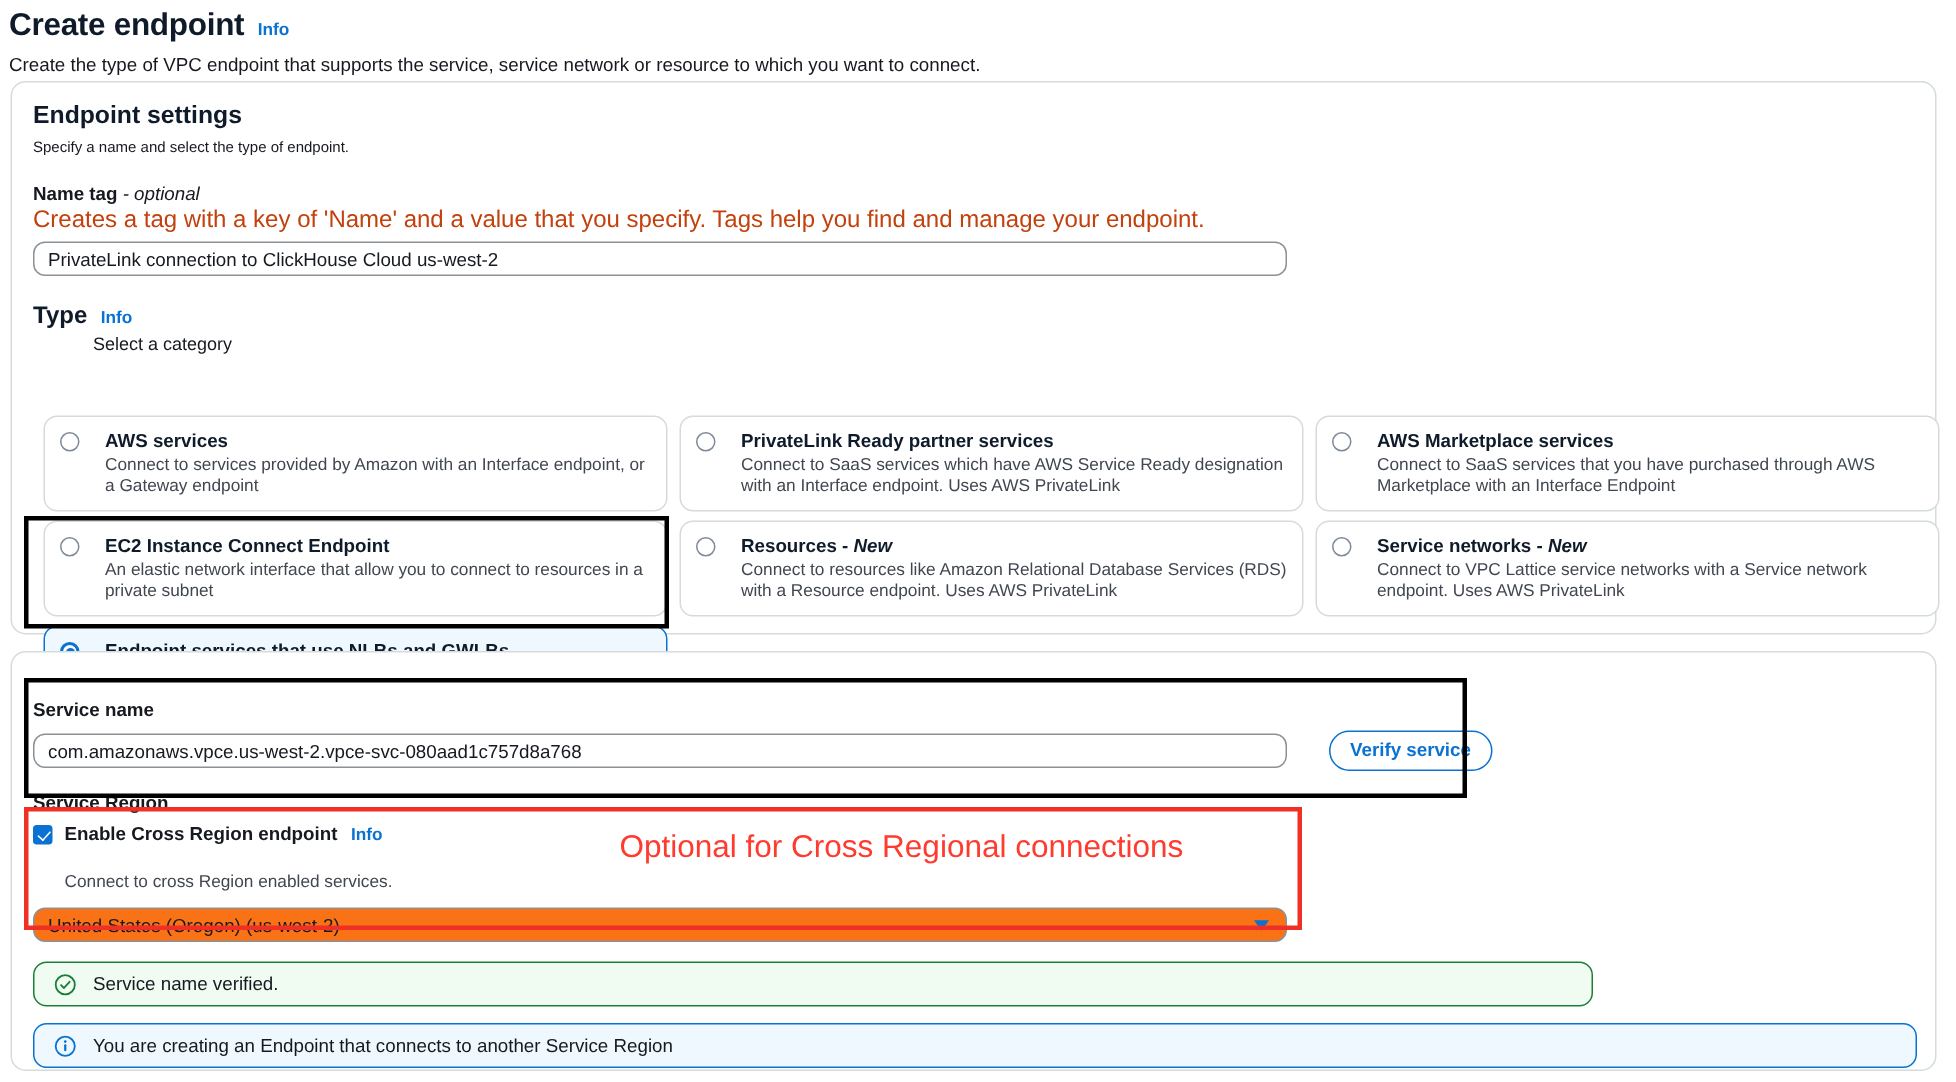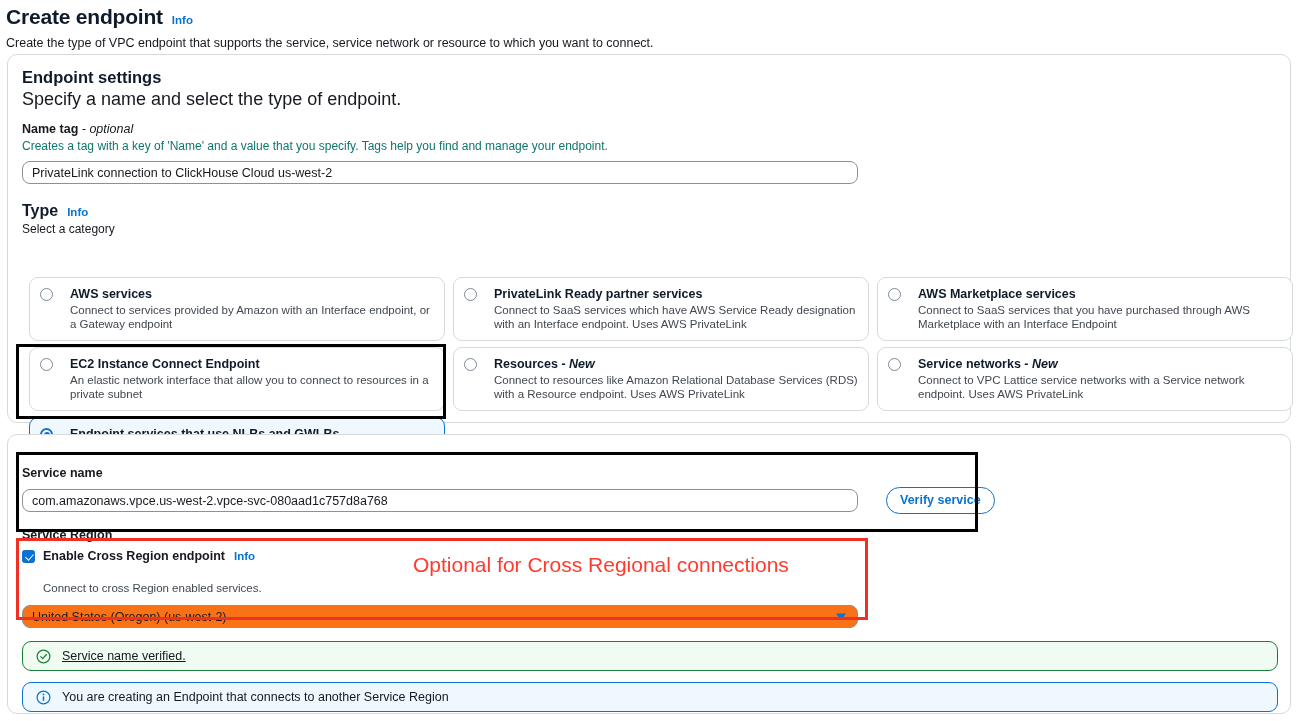--- a/index.html
+++ b/index.html
@@ -34,39 +34,39 @@
     border: 1px solid #d5dbdb; border-radius: 10px;
     background: #ffffff;
   }
   #panel-endpoint-settings { left: 7px; top: 54px; width: 1284px; height: 369px; }
   #panel-service-settings  { left: 7px; top: 434px; width: 1284px; height: 280px; }
 
   .panel-inner { padding: 12px 14px 0 14px; }
   .section-title {
     font-size: 16.5px; font-weight: bold; color: #0f1b2a; line-height: 21px;
   }
-  .section-desc { font-size: 18px; color: #16191f; margin-top: 3px; line-height: 16px; }
+  .section-desc { font-size: 10px; color: #16191f; margin-top: 3px; line-height: 16px; }
 
   .field-label {
     font-size: 12.5px; font-weight: bold; color: #16191f; line-height: 16px;
   }
   .field-label .optional { font-weight: normal; font-style: italic; }
-  .field-hint { font-size: 12px; color: #0f766e; margin-top: 2px; line-height: 15px; }
+  .field-hint { font-size: 16px; color: #c2410c; margin-top: 2px; line-height: 15px; }
 
   .text-input {
     display: block; border: 1px solid #8c9196; border-radius: 8px;
     background: #fff; font-family: "Liberation Sans", sans-serif;
     font-size: 12.5px; color: #16191f; padding: 5px 9px; height: 23px;
     line-height: 13px; outline: none;
   }
 
   
   .type-heading-row { display: flex; align-items: baseline; gap: 9px; }
   .type-heading { font-size: 16px; font-weight: bold; color: #0f1b2a; line-height: 20px; }
-  .type-sub { font-size: 12px; color: #16191f; margin-top: 1px; line-height: 15px; }
+  .type-sub { font-size: 12px; color: #16191f; margin-top: 1px; line-height: 15px; margin-left: 40px; }
 
   .type-grid {
     position: absolute; left: 21px; top: 222px;
     width: 1264px;
     display: grid; grid-template-columns: 416px 416px 416px;
     column-gap: 8px; row-gap: 6px;
   }
   .opt-card {
     border: 1px solid #d5dbdb; border-radius: 9px; background: #fff;
     padding: 8px 10px 9px 10px; min-height: 50px;
@@ -268,21 +268,21 @@
           </div>
         </div>
 
         <div class="select-box" style="margin-top:9px;">
           <span class="select-value">United States (Oregon) (us-west-2)</span>
           <span class="caret"></span>
         </div>
       </div>
 
       <div style="margin-top:13px;">
-        <div class="alert alert-success" style="width:1256px;text-decoration:underline;">
+        <div class="alert alert-success" style="width:1040px;">
           <svg class="alert-icon" width="15" height="15" viewBox="0 0 16 16">
             <circle cx="8" cy="8" r="6.8" fill="none" stroke="#1a7f37" stroke-width="1.3"></circle>
             <path d="M5 8.2 L7.1 10.3 L11.1 5.9" fill="none" stroke="#1a7f37" stroke-width="1.3" stroke-linecap="round" stroke-linejoin="round"></path>
           </svg>
           <span class="alert-text">Service name verified.</span>
         </div>
 
         <div class="alert alert-info" style="width:1256px;margin-top:11px;">
           <svg class="alert-icon" width="15" height="15" viewBox="0 0 16 16">
             <circle cx="8" cy="8" r="6.8" fill="none" stroke="#0972d3" stroke-width="1.3"></circle>

